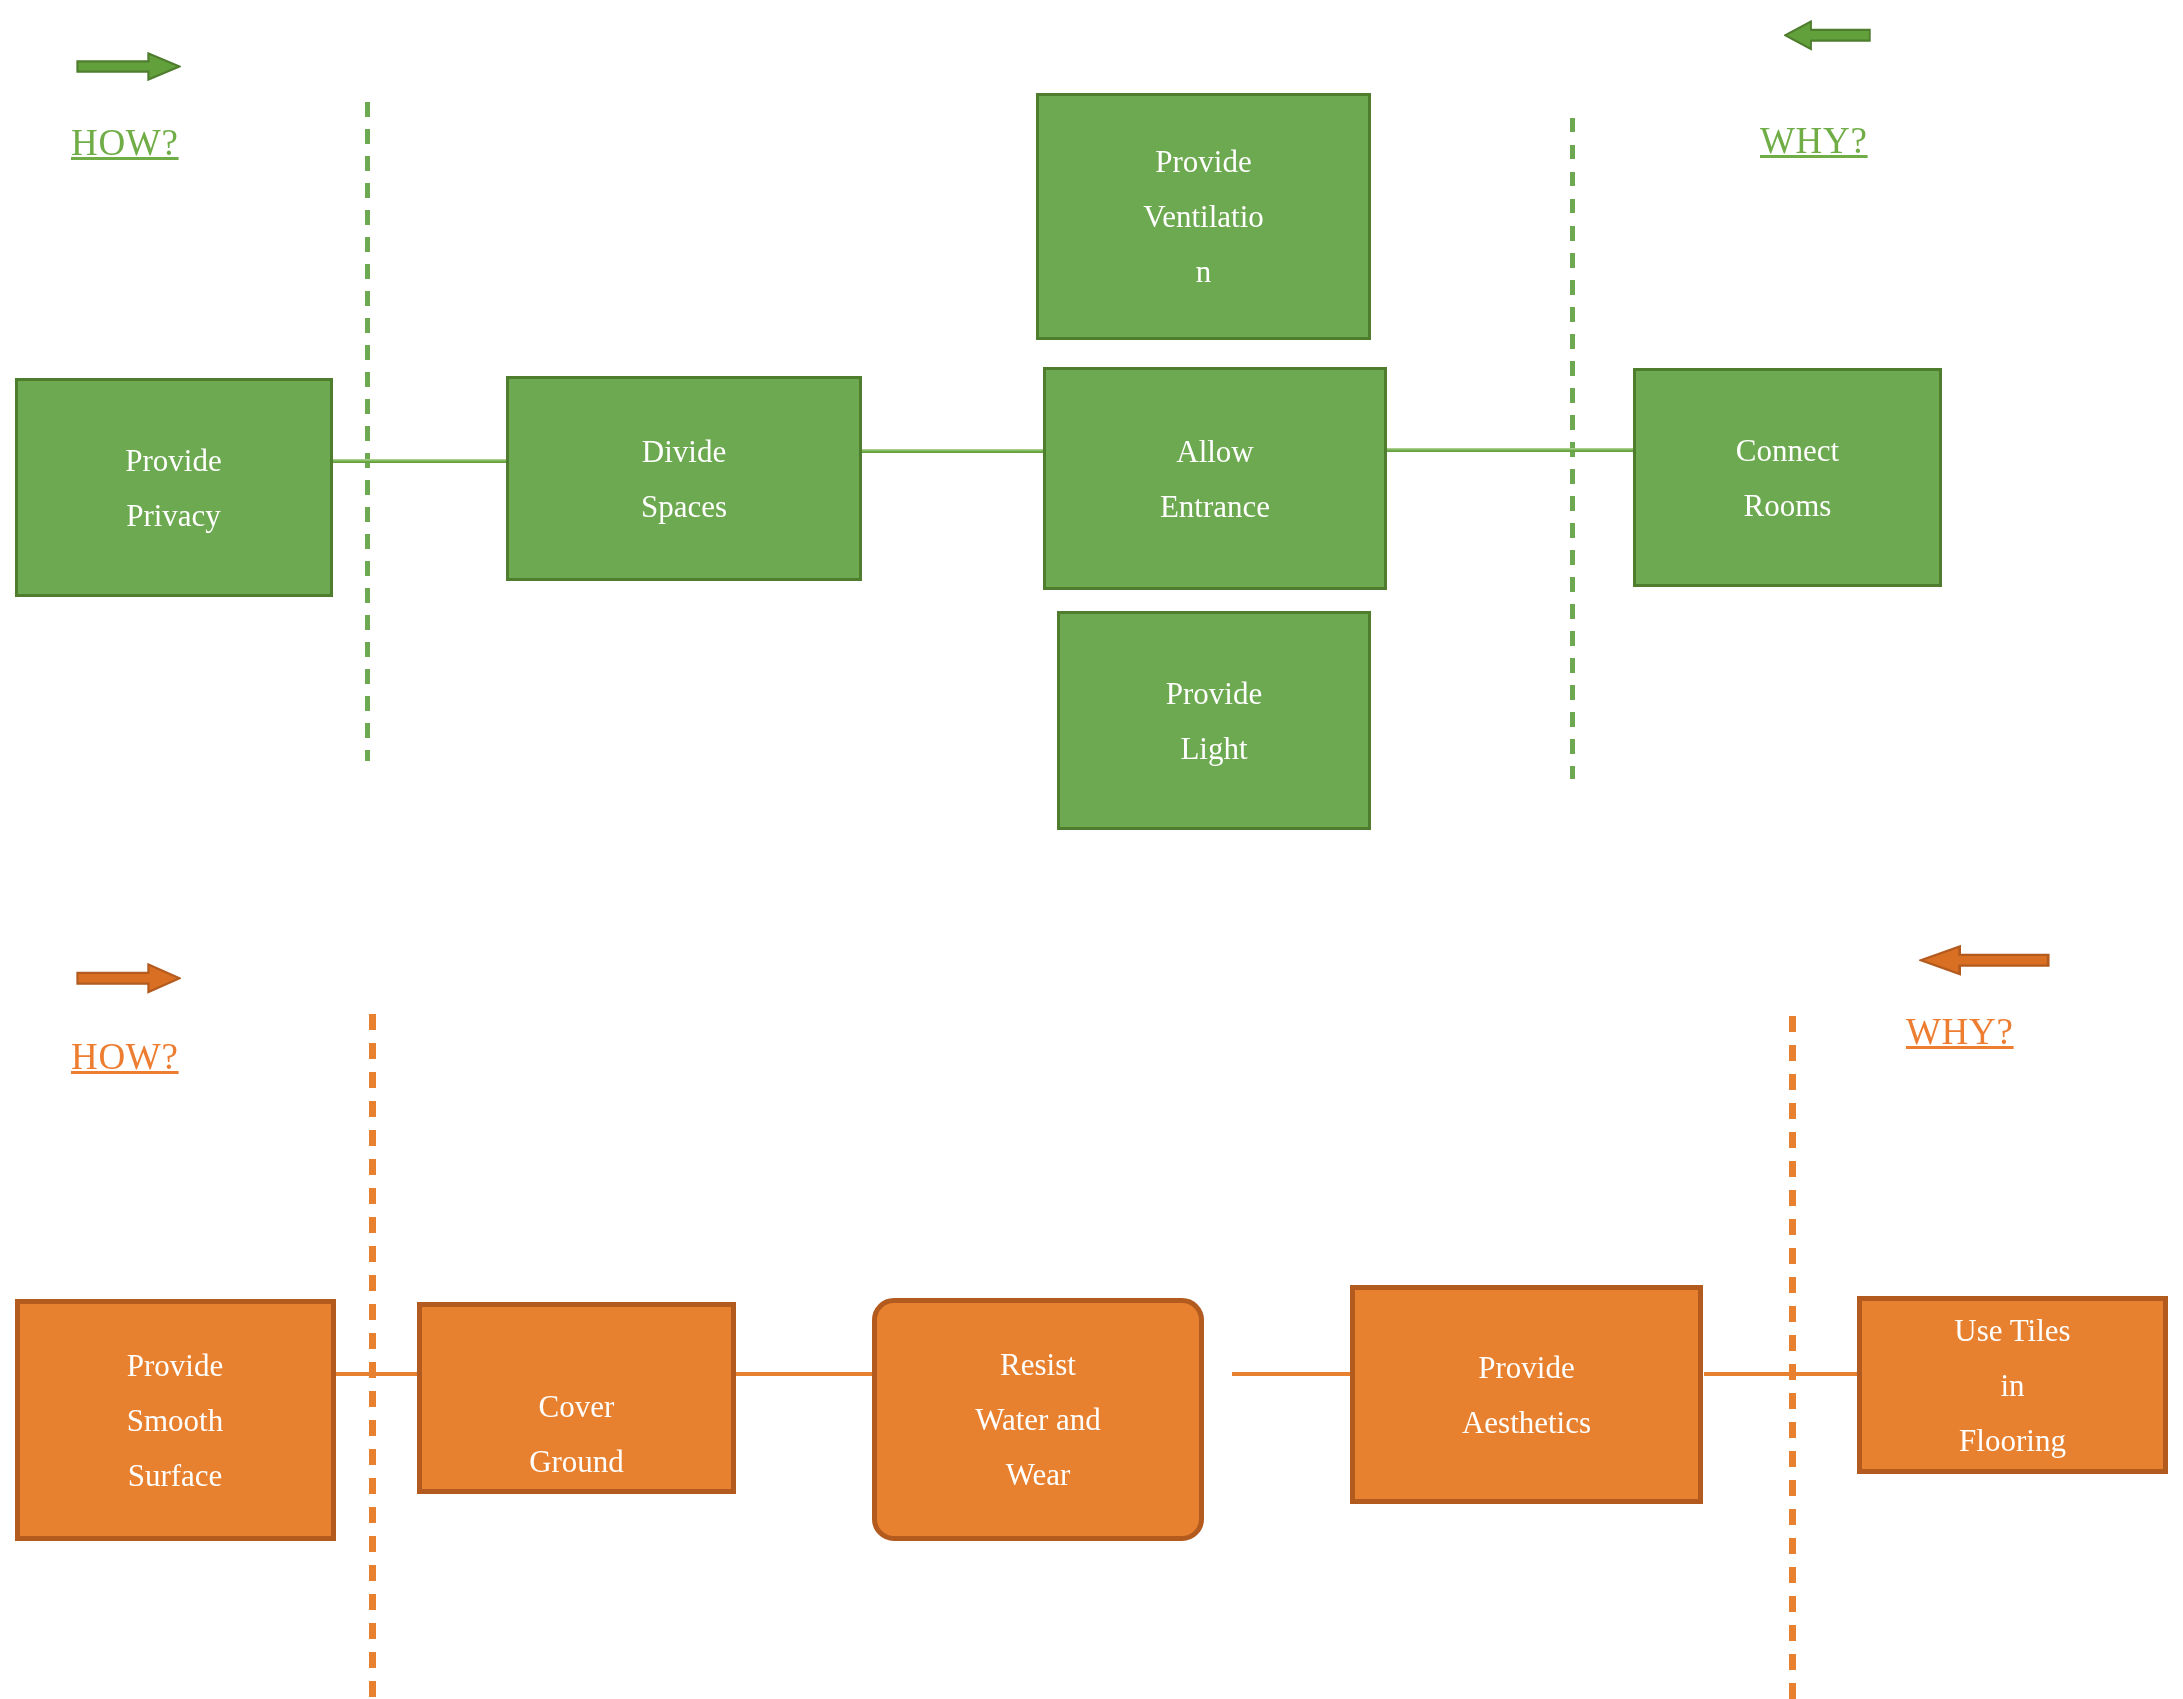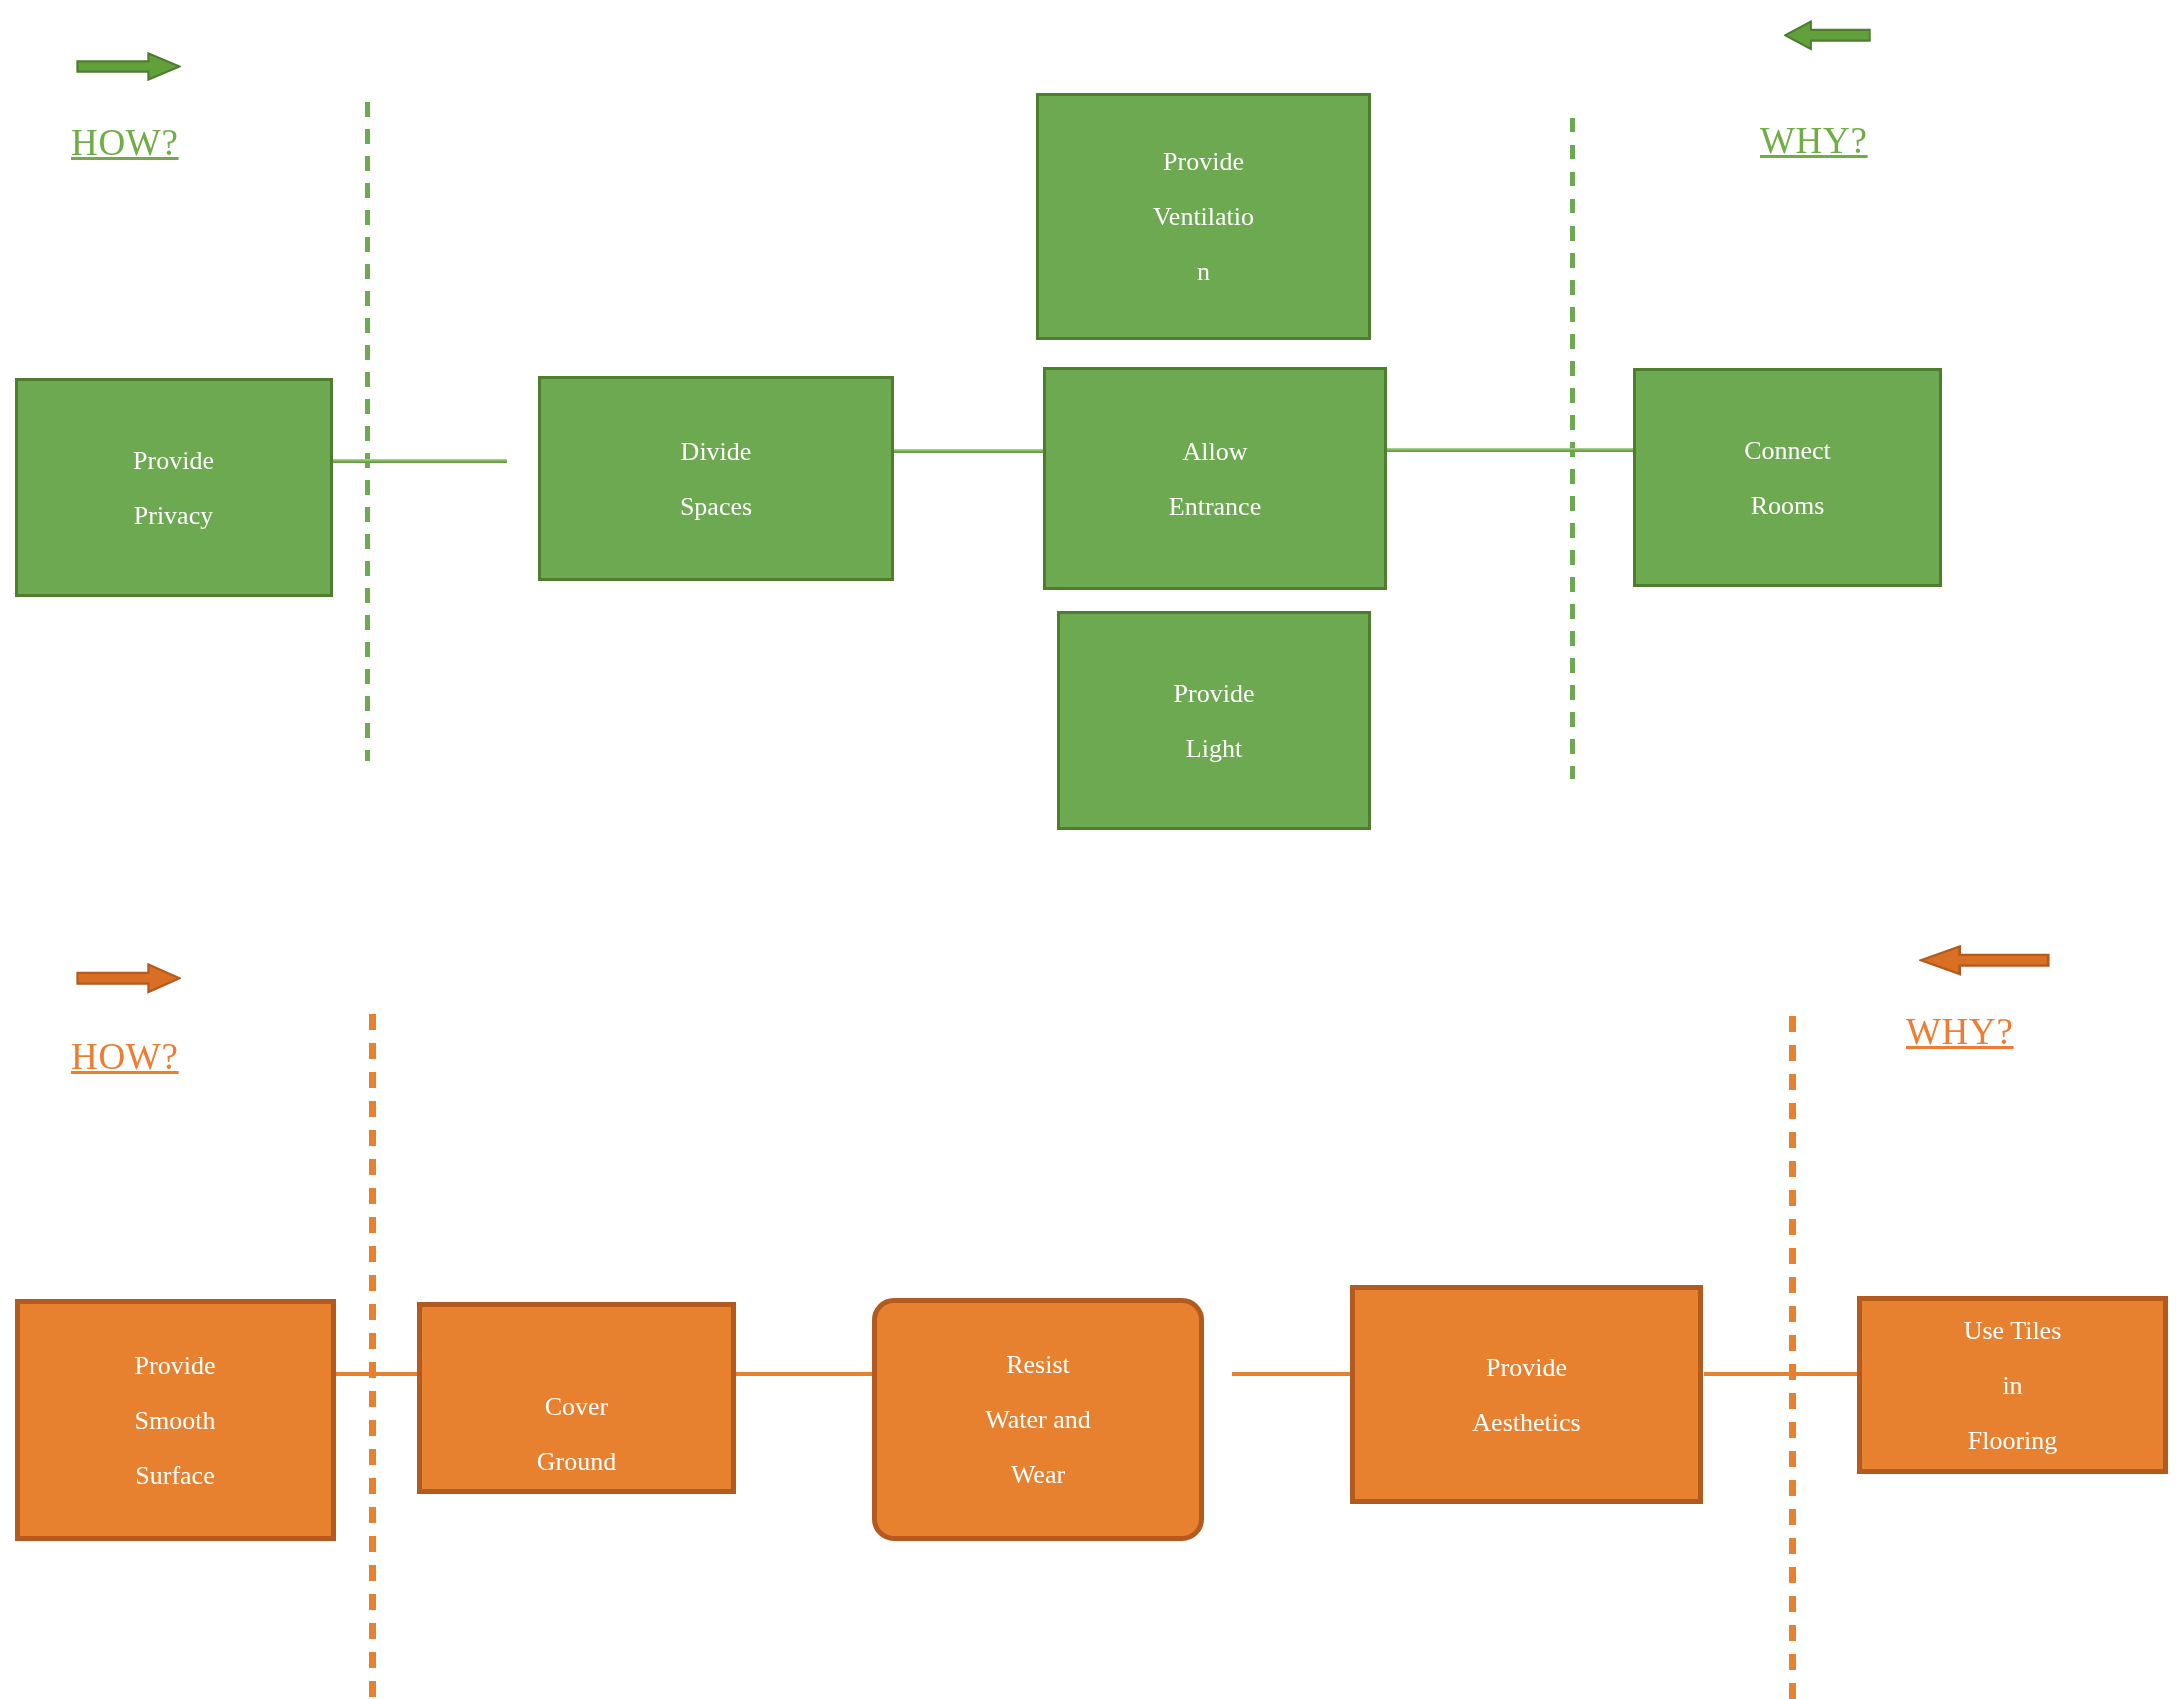--- a/index.html
+++ b/index.html
@@ -14,21 +14,21 @@
   .box{
     position:absolute;
     display:flex;
     align-items:center;
     justify-content:center;
     text-align:center;
     box-sizing:border-box;
     color:#ffffff;
   }
   .box .lbl{display:block;}
-  .box .ln{display:block;font-size:26px;line-height:55px;}
+  .box .ln{display:block;font-size:31px;line-height:55px;}
   .green.box{background:#6CA950;border:3.6px solid #4E7D2E;}
   .orange.box{background:#E8812F;border:5.1px solid #B35A1E;}
   .connector{position:absolute;}
   .connector.green{height:3.6px;background:linear-gradient(180deg,#b5d6a0 0%,#70AD47 60%,#5f9a3c 100%);}
   .connector.orange{height:4.4px;background:#E8812F;}
   .vdash{position:absolute;}
   .vdash.green{
     width:5.1px;
     background:repeating-linear-gradient(180deg,#6CA950 0px,#6CA950 14.5px,rgba(0,0,0,0) 14.5px,rgba(0,0,0,0) 27px);
   }
@@ -74,21 +74,21 @@
   <div class="connector green" style="left:862px;top:449px;width:182px;"></div>
   <div class="connector green" style="left:1387px;top:448px;width:246px;"></div>
 
   <div class="box green" style="left:14.5px;top:378px;width:318px;height:219px;">
     <div class="lbl">
       <span class="ln">Provide</span>
       <span class="ln">Privacy</span>
     </div>
   </div>
 
-  <div class="box green" style="left:506px;top:376px;width:356px;height:205px;margin-left:32px;">
+  <div class="box green" style="left:506px;top:376px;width:356px;height:205px;">
     <div class="lbl">
       <span class="ln">Divide</span>
       <span class="ln">Spaces</span>
     </div>
   </div>
 
   <div class="box green" style="left:1036px;top:93px;width:335px;height:247px;">
     <div class="lbl">
       <span class="ln">Provide</span>
       <span class="ln">Ventilatio</span>

